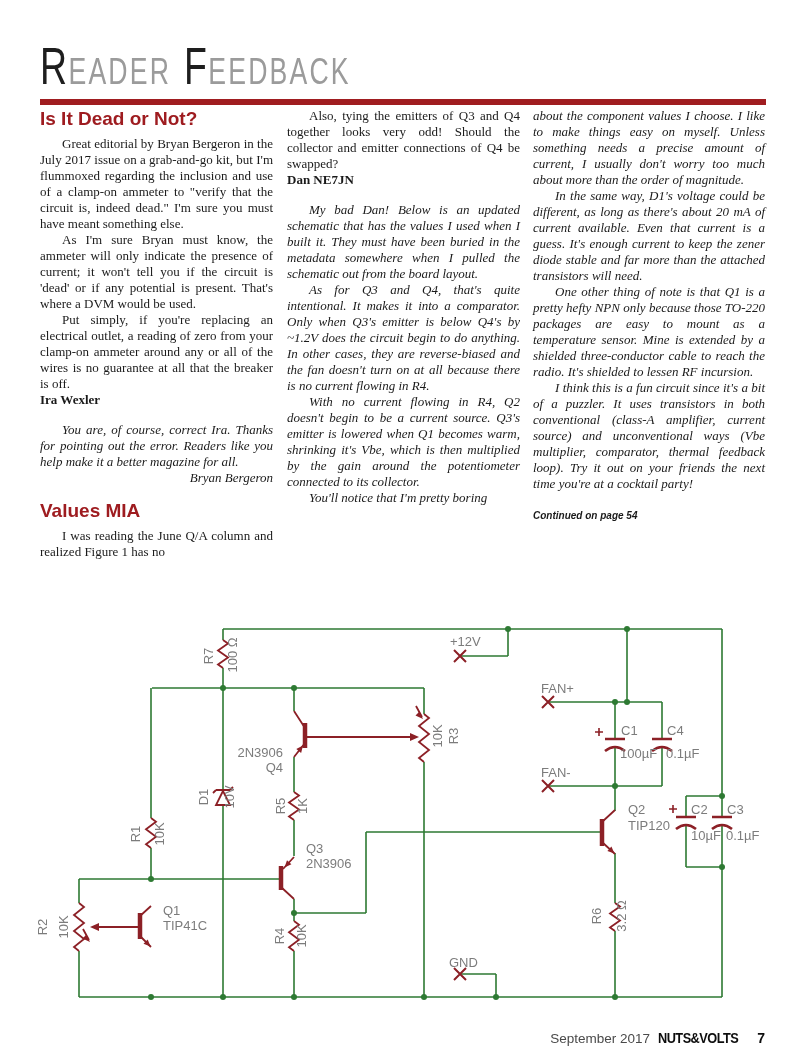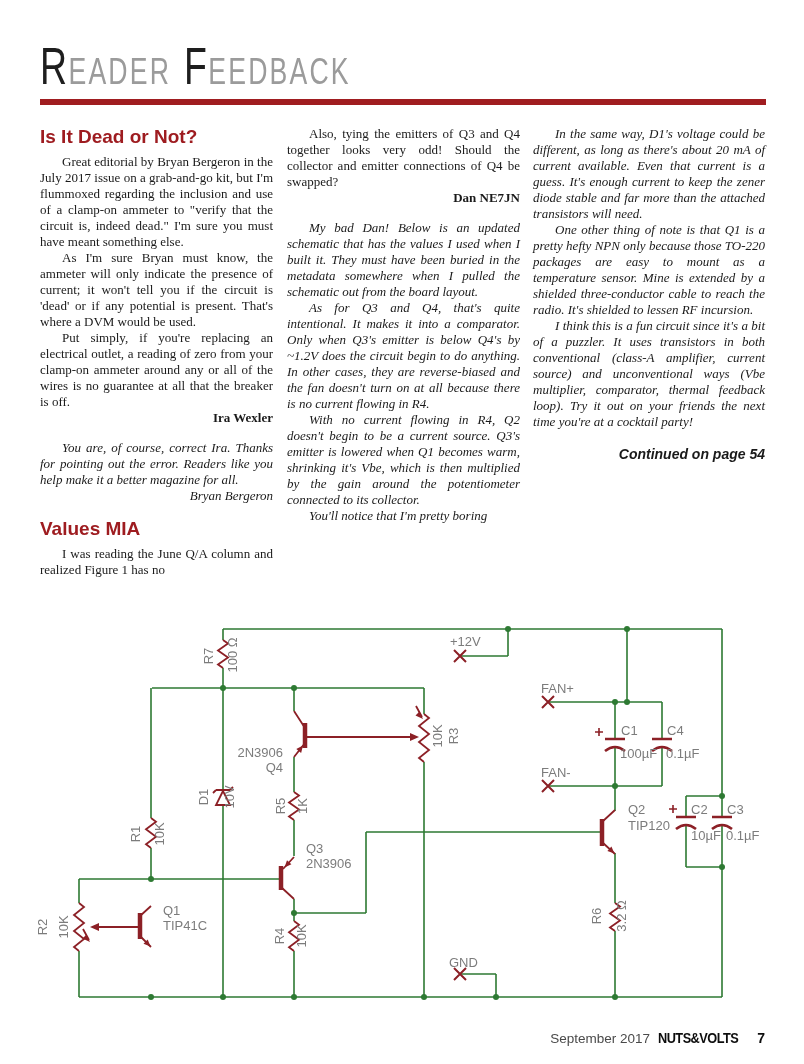--- a/index.html
+++ b/index.html
@@ -6,34 +6,34 @@
   .page{position:relative;width:804px;height:1064px;background:#ffffff;margin:0 auto;overflow:hidden;
         font-family:"Liberation Serif", serif;text-decoration:underline;}
   
   .masthead{position:absolute;left:40px;top:36px;margin:0;font-family:"Liberation Sans",sans-serif;
             font-weight:400;transform:scaleX(0.72);transform-origin:left bottom;white-space:nowrap;}
   .masthead .cap{font-size:52px;color:#1e1e1e;letter-spacing:2px;}
   .masthead .cap.second{margin-left:18px;}
   .masthead .rest{font-size:37px;color:#9b9b9b;letter-spacing:3px;}
   .rule{position:absolute;left:40px;top:99px;width:726px;height:6px;background:#a01d20;}
   
-  .col{position:absolute;top:126px;width:233px;font-size:13px;line-height:16px;color:#1a1a1a;
+  .col{position:absolute;top:108px;width:233px;font-size:13px;line-height:16px;color:#1a1a1a;
        text-align:justify;}
   .col1{left:40px;} .col2{left:287px;} .col3{left:533px;width:232px;}
   h2.art{font-family:"Liberation Sans",sans-serif;font-weight:bold;font-size:19px;line-height:22px;
          color:#9e1c20;margin:0 0 6px 0;text-align:left;}
   h2.art.later{margin-top:14px;}
   p{margin:0;}
   p.ind{text-indent:22px;}
   .reply{font-style:italic;}
-  .sigb{font-weight:bold;text-align:right;margin:0;}
+  .sigb{font-weight:bold;margin:0;}
   .sigi{font-style:italic;text-align:right;margin:0;}
   .gap{height:14px;}
-  .cont{font-family:"Liberation Sans",sans-serif;font-weight:bold;font-style:italic;font-size:14px;
-        text-align:right;margin-top:16px;color:#1a1a1a;}
+  .cont{font-family:"Liberation Sans",sans-serif;font-weight:bold;font-style:italic;font-size:10px;
+        text-align:left;margin-top:16px;color:#1a1a1a;}
   
   svg.schem{position:absolute;left:0;top:0;}
   .slabel{font-family:"Liberation Sans",sans-serif;font-size:13px;fill:#7c7c7c;}
   
   .footer{position:absolute;right:39px;top:1030px;display:flex;align-items:baseline;gap:8px;
           font-family:"Liberation Sans",sans-serif;}
   .footer .date{font-size:13.5px;color:#4a4a4a;}
   .footer .mag{font-size:14.5px;font-weight:bold;color:#0d0d0d;letter-spacing:-0.6px;transform:scaleX(0.88);transform-origin:left bottom;}
   .footer .pg{font-size:14px;font-weight:bold;color:#0d0d0d;}
 </style>
@@ -62,20 +62,21 @@
     <p class="ind">Also, tying the emitters of Q3 and Q4 together looks very odd! Should the collector and emitter connections of Q4 be swapped?</p>
     <p class="sigb">Dan NE7JN</p>
     <div class="gap"></div>
     <p class="ind reply">My bad Dan! Below is an updated schematic that has the values I used when I built it. They must have been buried in the metadata somewhere when I pulled the schematic out from the board layout.</p>
     <p class="ind reply">As for Q3 and Q4, that's quite intentional. It makes it into a comparator. Only when Q3's emitter is below Q4's by ~1.2V does the circuit begin to do anything. In other cases, they are reverse-biased and the fan doesn't turn on at all because there is no current flowing in R4.</p>
     <p class="ind reply">With no current flowing in R4, Q2 doesn't begin to be a current source. Q3's emitter is lowered when Q1 becomes warm, shrinking it's Vbe, which is then multiplied by the gain around the potentiometer connected to its collector.</p>
     <p class="ind reply">You'll notice that I'm pretty boring</p>
   </div>
 
   <div class="col col3">
+    <p class="reply">about the component values I choose. I like to make things easy on myself. Unless something needs a precise amount of current, I usually don't worry too much about more than the order of magnitude.</p>
     <p class="ind reply">In the same way, D1's voltage could be different, as long as there's about 20 mA of current available. Even that current is a guess. It's enough current to keep the zener diode stable and far more than the attached transistors will need.</p>
     <p class="ind reply">One other thing of note is that Q1 is a pretty hefty NPN only because those TO-220 packages are easy to mount as a temperature sensor. Mine is extended by a shielded three-conductor cable to reach the radio. It's shielded to lessen RF incursion.</p>
     <p class="ind reply">I think this is a fun circuit since it's a bit of a puzzler. It uses transistors in both conventional (class-A amplifier, current source) and unconventional ways (Vbe multiplier, comparator, thermal feedback loop). Try it out on your friends the next time you're at a cocktail party!</p>
     <div class="cont">Continued on page 54</div>
   </div>
 
   <svg class="schem" width="804" height="1064" viewBox="0 0 804 1064">
 
     <g stroke="#2e7a33" stroke-width="1.6" fill="none">
       <path d="M223,629 H722 M722,629 V796 M722,867 V997 M79,997 H722

